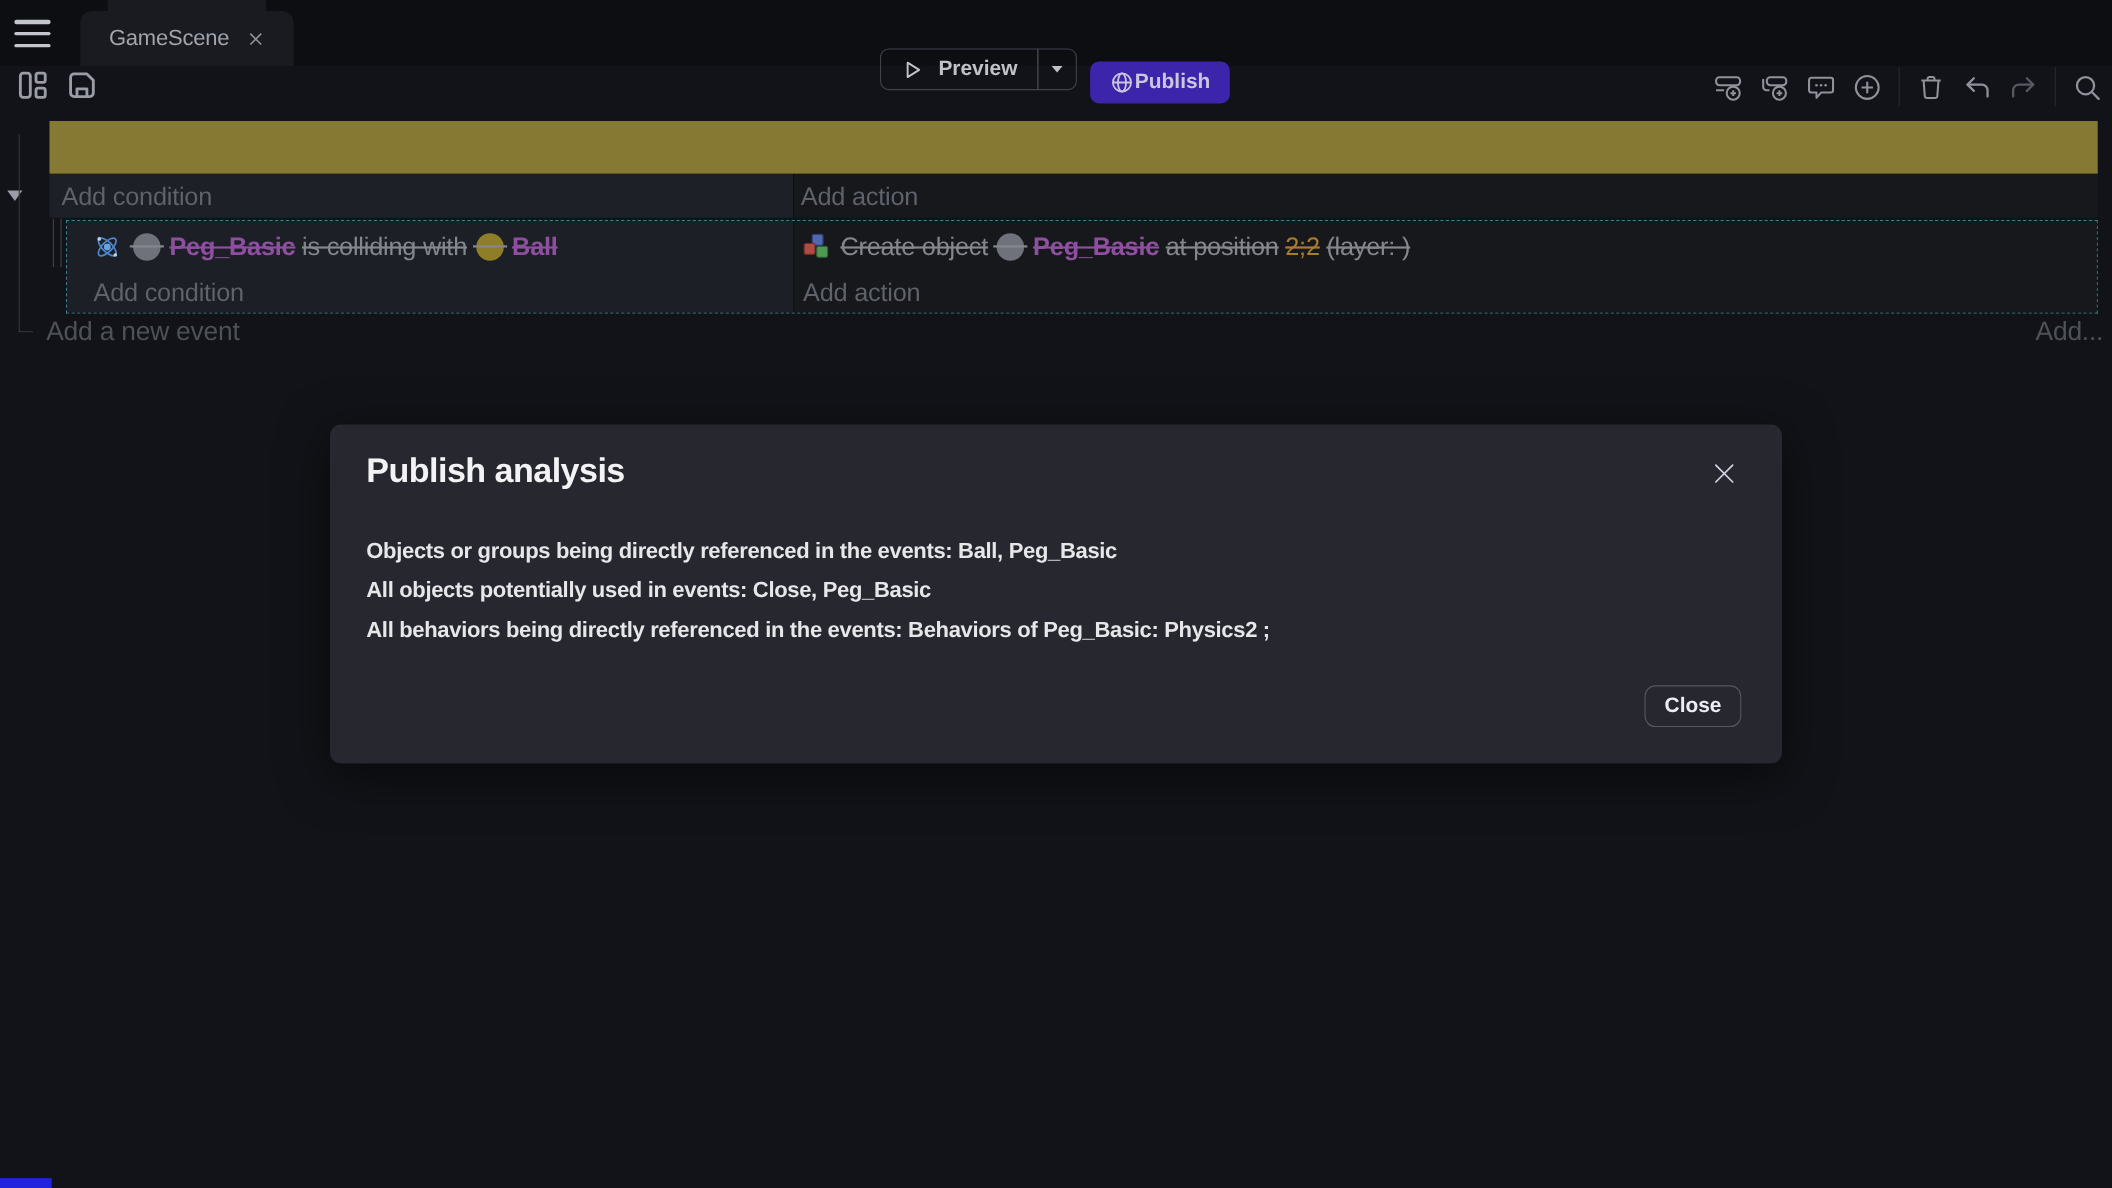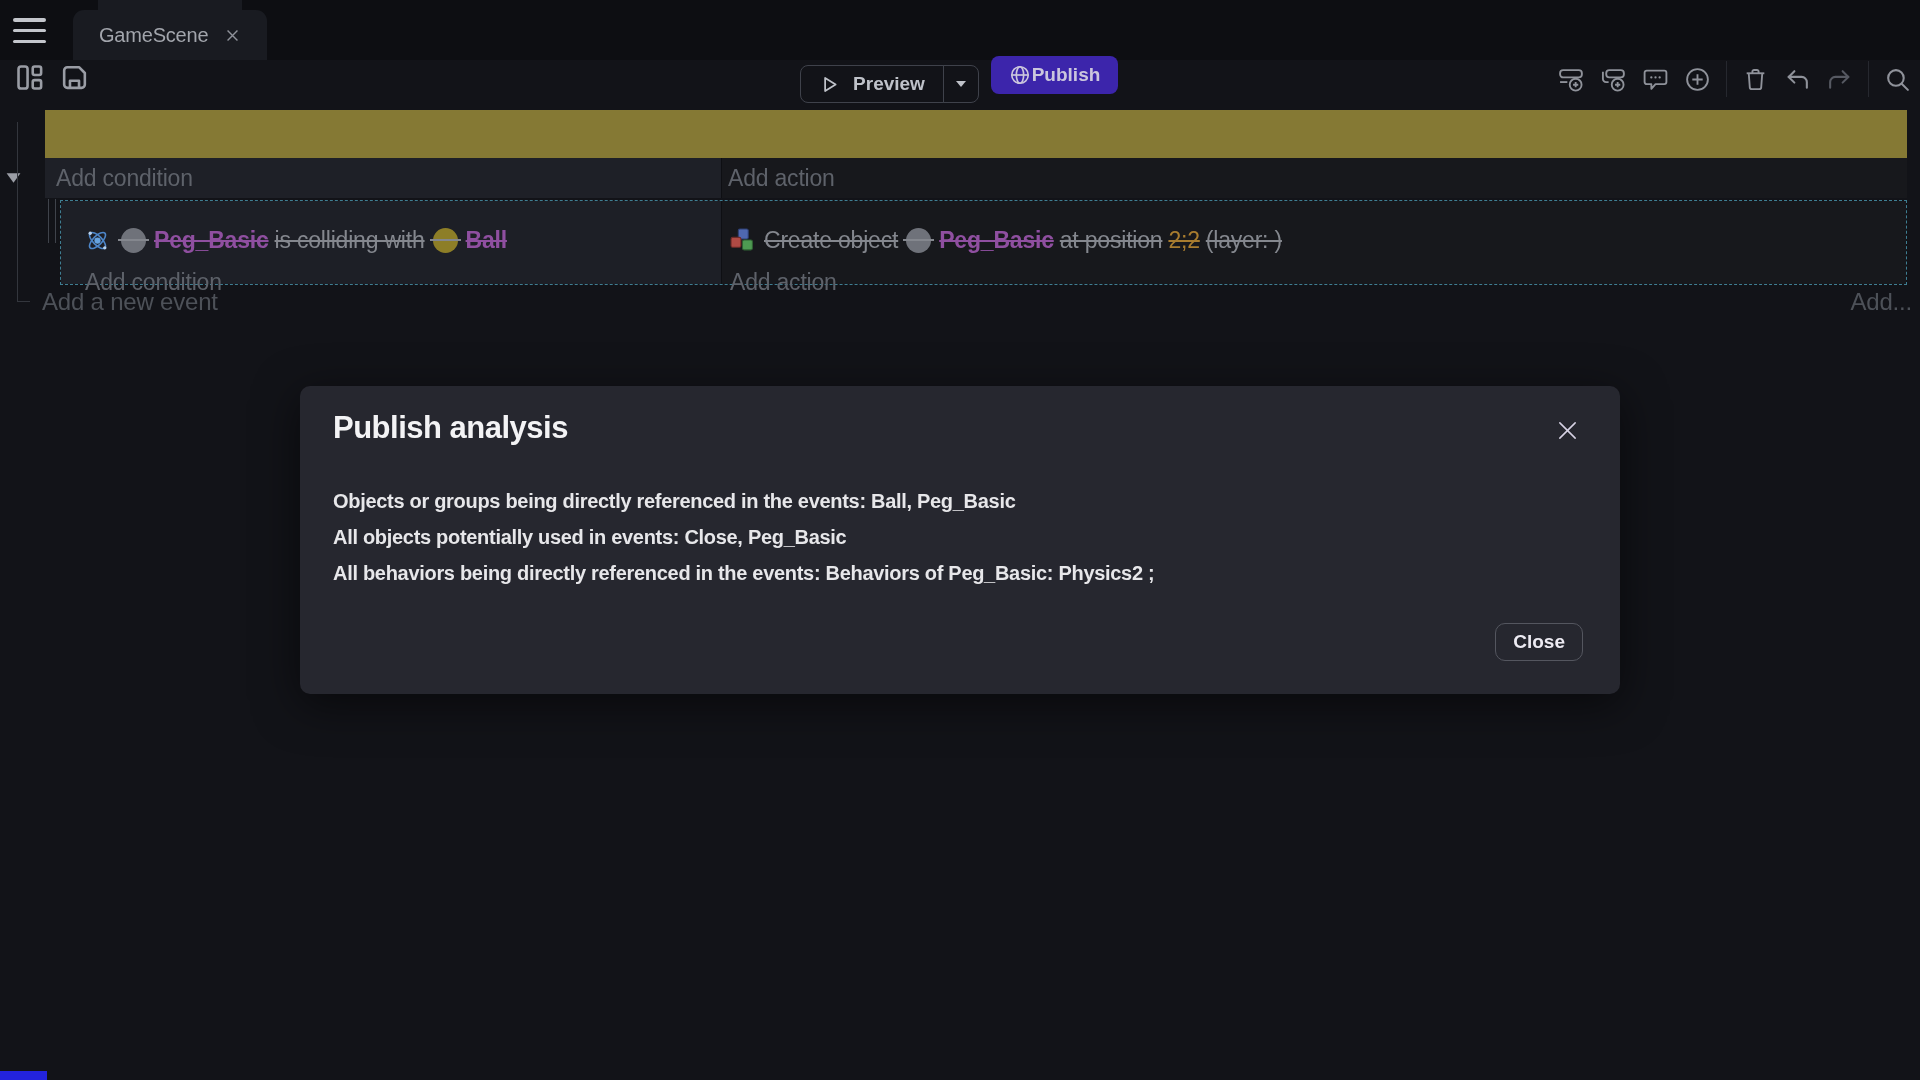--- a/index.html
+++ b/index.html
@@ -22,21 +22,21 @@
   .tab { height:50px; background:#191b21; border-radius:11px 11px 0 0;
     display:flex; align-items:center; padding:0 26px; gap:16px;
     color:#a2a5ac; font-size:20px; white-space:nowrap; cursor:pointer; }
   .tab.active { height:55px; background:#1f2128; color:#c6c9d0; padding:0 31px; }
   .tab-close { width:17px; height:17px; color:#8f929a; }
   .home-ico { width:23px; height:23px; color:#a2a5ac; }
 
   
   .toolbar-left { position:absolute; top:62px; left:14px; display:flex; gap:14px; color:#9a9da5; }
   .tool-ico { width:31px; height:31px; }
-  .preview-split { position:absolute; left:800px; top:65px; height:38px; display:flex; }
+  .preview-split { position:absolute; left:800px; top:44px; height:38px; display:flex; }
   .preview-main { width:144px; border:1px solid #3f424b; border-radius:8px 0 0 8px;
     display:flex; align-items:center; justify-content:center; gap:13px;
     color:#bfc2c9; font-weight:bold; font-size:19px; cursor:pointer; background:transparent; font-family:inherit;}
   .preview-arrow { width:36px; border:1px solid #3f424b; border-left:1px solid #3f424b; margin-left:-1px;
     border-radius:0 8px 8px 0; display:flex; align-items:center; justify-content:center;
     color:#bfc2c9; cursor:pointer; background:transparent; }
   .publish-btn { position:absolute; left:991px; top:56px; width:127px; height:38px;
     background:#3c25ab; border:none; border-radius:8px;
     display:flex; align-items:center; justify-content:center; gap:1px;
     color:#cbc6dd; font-weight:bold; font-size:19px; cursor:pointer; font-family:inherit; }
@@ -58,21 +58,21 @@
   .event-row-a { position:absolute; left:45px; top:158px; width:1862px; height:40px; display:flex; }
   .event-row-a .col-cond { width:677px; background:#1e2027; border-right:1px solid #0e0f13;
     display:flex; align-items:center; padding-left:11px; }
   .event-row-a .col-act { flex:1; background:#17181c; display:flex; align-items:center; padding-left:6px; }
 
   .event-sel { position:absolute; left:60px; top:200px; width:1847px; height:85px;
     border:1px dashed #3f7e92; display:flex; cursor:pointer; }
   .event-sel .col-cond { width:661px; background:#1d1f26; border-right:1px solid #0e0f13; }
   .event-sel .col-act { flex:1; background:#17181c; }
 
-  .stmt-line { height:46px; display:flex; align-items:center; gap:6px; padding-left:24px; white-space:nowrap;margin-top:16px; }
+  .stmt-line { height:46px; display:flex; align-items:center; gap:6px; padding-left:24px; white-space:nowrap; }
   .col-act .stmt-line { padding-left:8px; }
   .stmt-ico { width:25px; height:25px; margin-right:3px; flex:none; }
   .obj-thumb { width:25px; height:25px; border-radius:50%; flex:none; position:relative; margin:0 2px; }
   .obj-thumb.gray { background:#6f727a; }
   .obj-thumb.yellow { background:#8d7e27; }
   .obj-thumb::after { content:""; position:absolute; left:-3px; right:-3px; top:50%; margin-top:-1px;
     border-top:2px solid #84878e; }
   .stxt { font-size:23px; color:#84878e; text-decoration:line-through; }
   .sobj { font-size:23px; color:#8f4fa0; font-weight:bold; text-decoration:line-through; }
   .sparam { font-size:23px; color:#a87c2f; text-decoration:line-through; }

